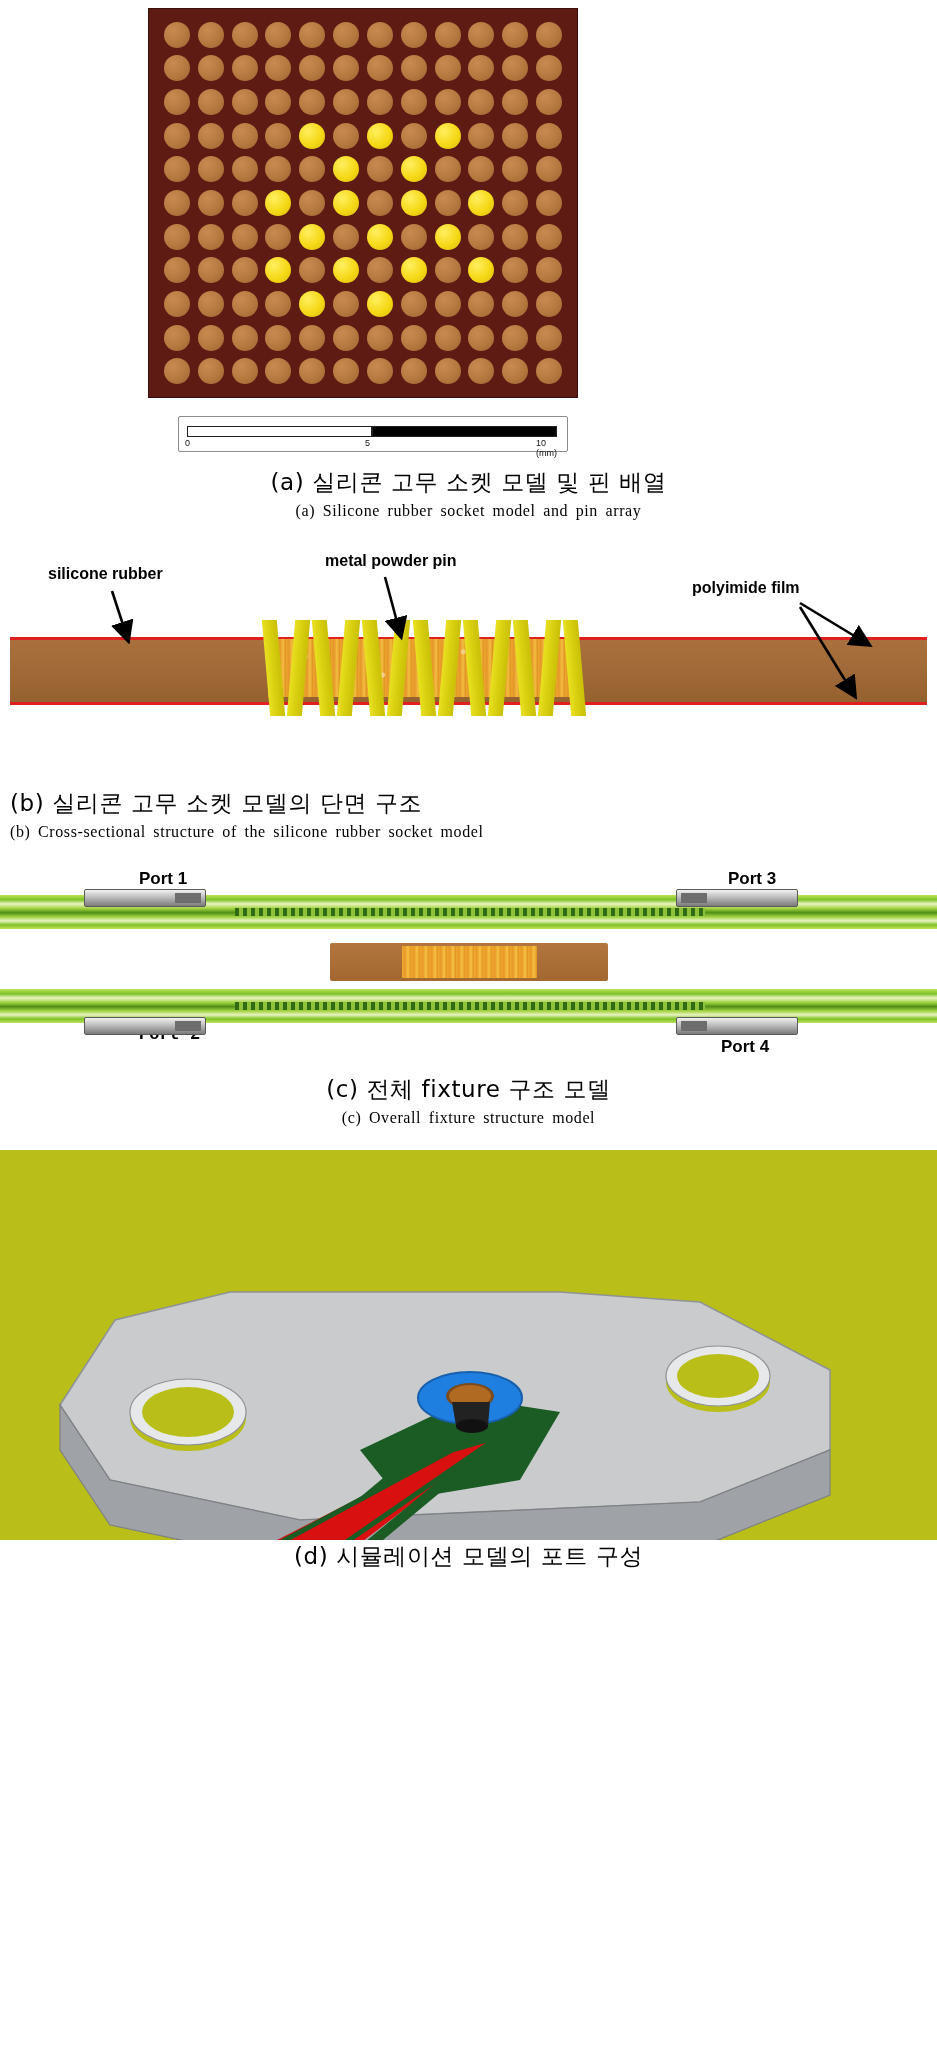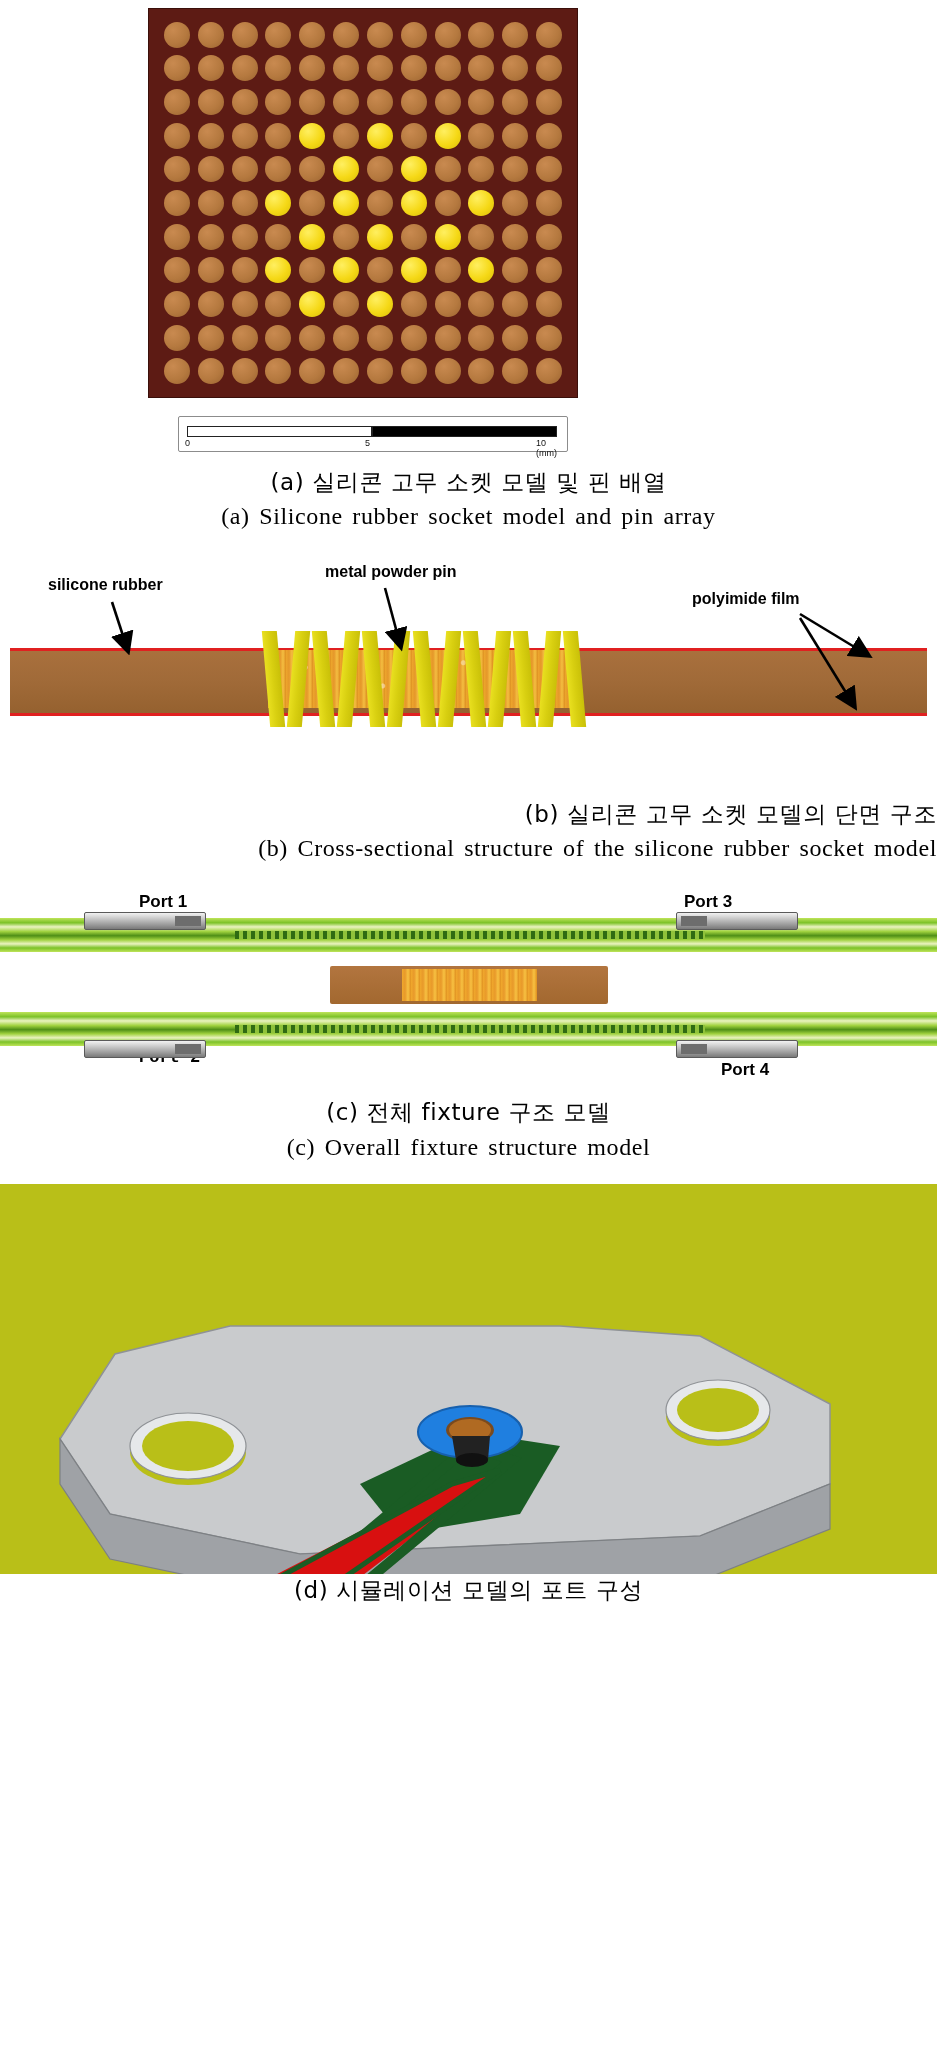--- a/index.html
+++ b/index.html
@@ -30,21 +30,21 @@
     font-size: 24px;
     letter-spacing: 0.6px;
     white-space: nowrap;
   }
   .caption-line.kr {
     font-family: "DejaVu Sans", sans-serif;
     font-size: 23px;
   }
   .caption-line.en {
     font-family: "Liberation Serif", serif;
-    font-size: 24px;
+    font-size: 16px;
     word-spacing: 3px;
   }
 
   
   .fig-a {
     position: relative;
     width: 937px;
     height: 470px;
   }
   .socket-board {
@@ -191,21 +191,21 @@
     height: 200px;
   }
   .port-label {
     position: absolute;
     font-family: "Liberation Sans", sans-serif;
     font-weight: bold;
     font-size: 17px;
     white-space: nowrap;
   }
   .p1 { left: 139px; top: 4px; }
-  .p3 { left: 684px; top: 4px; }
+  .p3 { left: 728px; top: 4px; }
   .p2 { left: 139px; top: 160px; font-family: Liberation Mono, monospace; }
   .p4 { left: 721px; top: 172px; }
 
   .c-pcb {
     position: absolute;
     left: 0;
     width: 937px;
     height: 34px;
     background:
       linear-gradient(180deg,
@@ -465,21 +465,21 @@
           <path d="M0,0 L9,4.5 L0,9 z" fill="#000"></path>
         </marker>
       </defs>
       <path d="M112,40 L127,86" stroke="#000" stroke-width="2.6" fill="none" marker-end="url(#ah)"></path>
       <path d="M385,26 L400,82" stroke="#000" stroke-width="2.6" fill="none" marker-end="url(#ah)"></path>
       <path d="M800,52 L866,92" stroke="#000" stroke-width="2.6" fill="none" marker-end="url(#ah)"></path>
       <path d="M800,56 L853,142" stroke="#000" stroke-width="2.6" fill="none" marker-end="url(#ah)"></path>
     </svg>
   </div>
 
-  <div class="caption-block" style="text-align:right; margin-left:10px; margin-top:6px;">
+  <div class="caption-block" style="text-align:left; margin-left:10px; margin-top:6px;">
     <div class="caption-line kr">(b)  실리콘 고무 소켓 모델의 단면 구조</div>
     <div class="caption-line en">(b)  Cross-sectional  structure  of  the  silicone  rubber  socket  model</div>
   </div>
 
   <div class="fig-c" style="margin-top:22px;">
     <div class="port-label p1">Port 1</div>
     <div class="port-label p3">Port 3</div>
     <div class="port-label p2">Port 2</div>
     <div class="port-label p4">Port 4</div>
 

